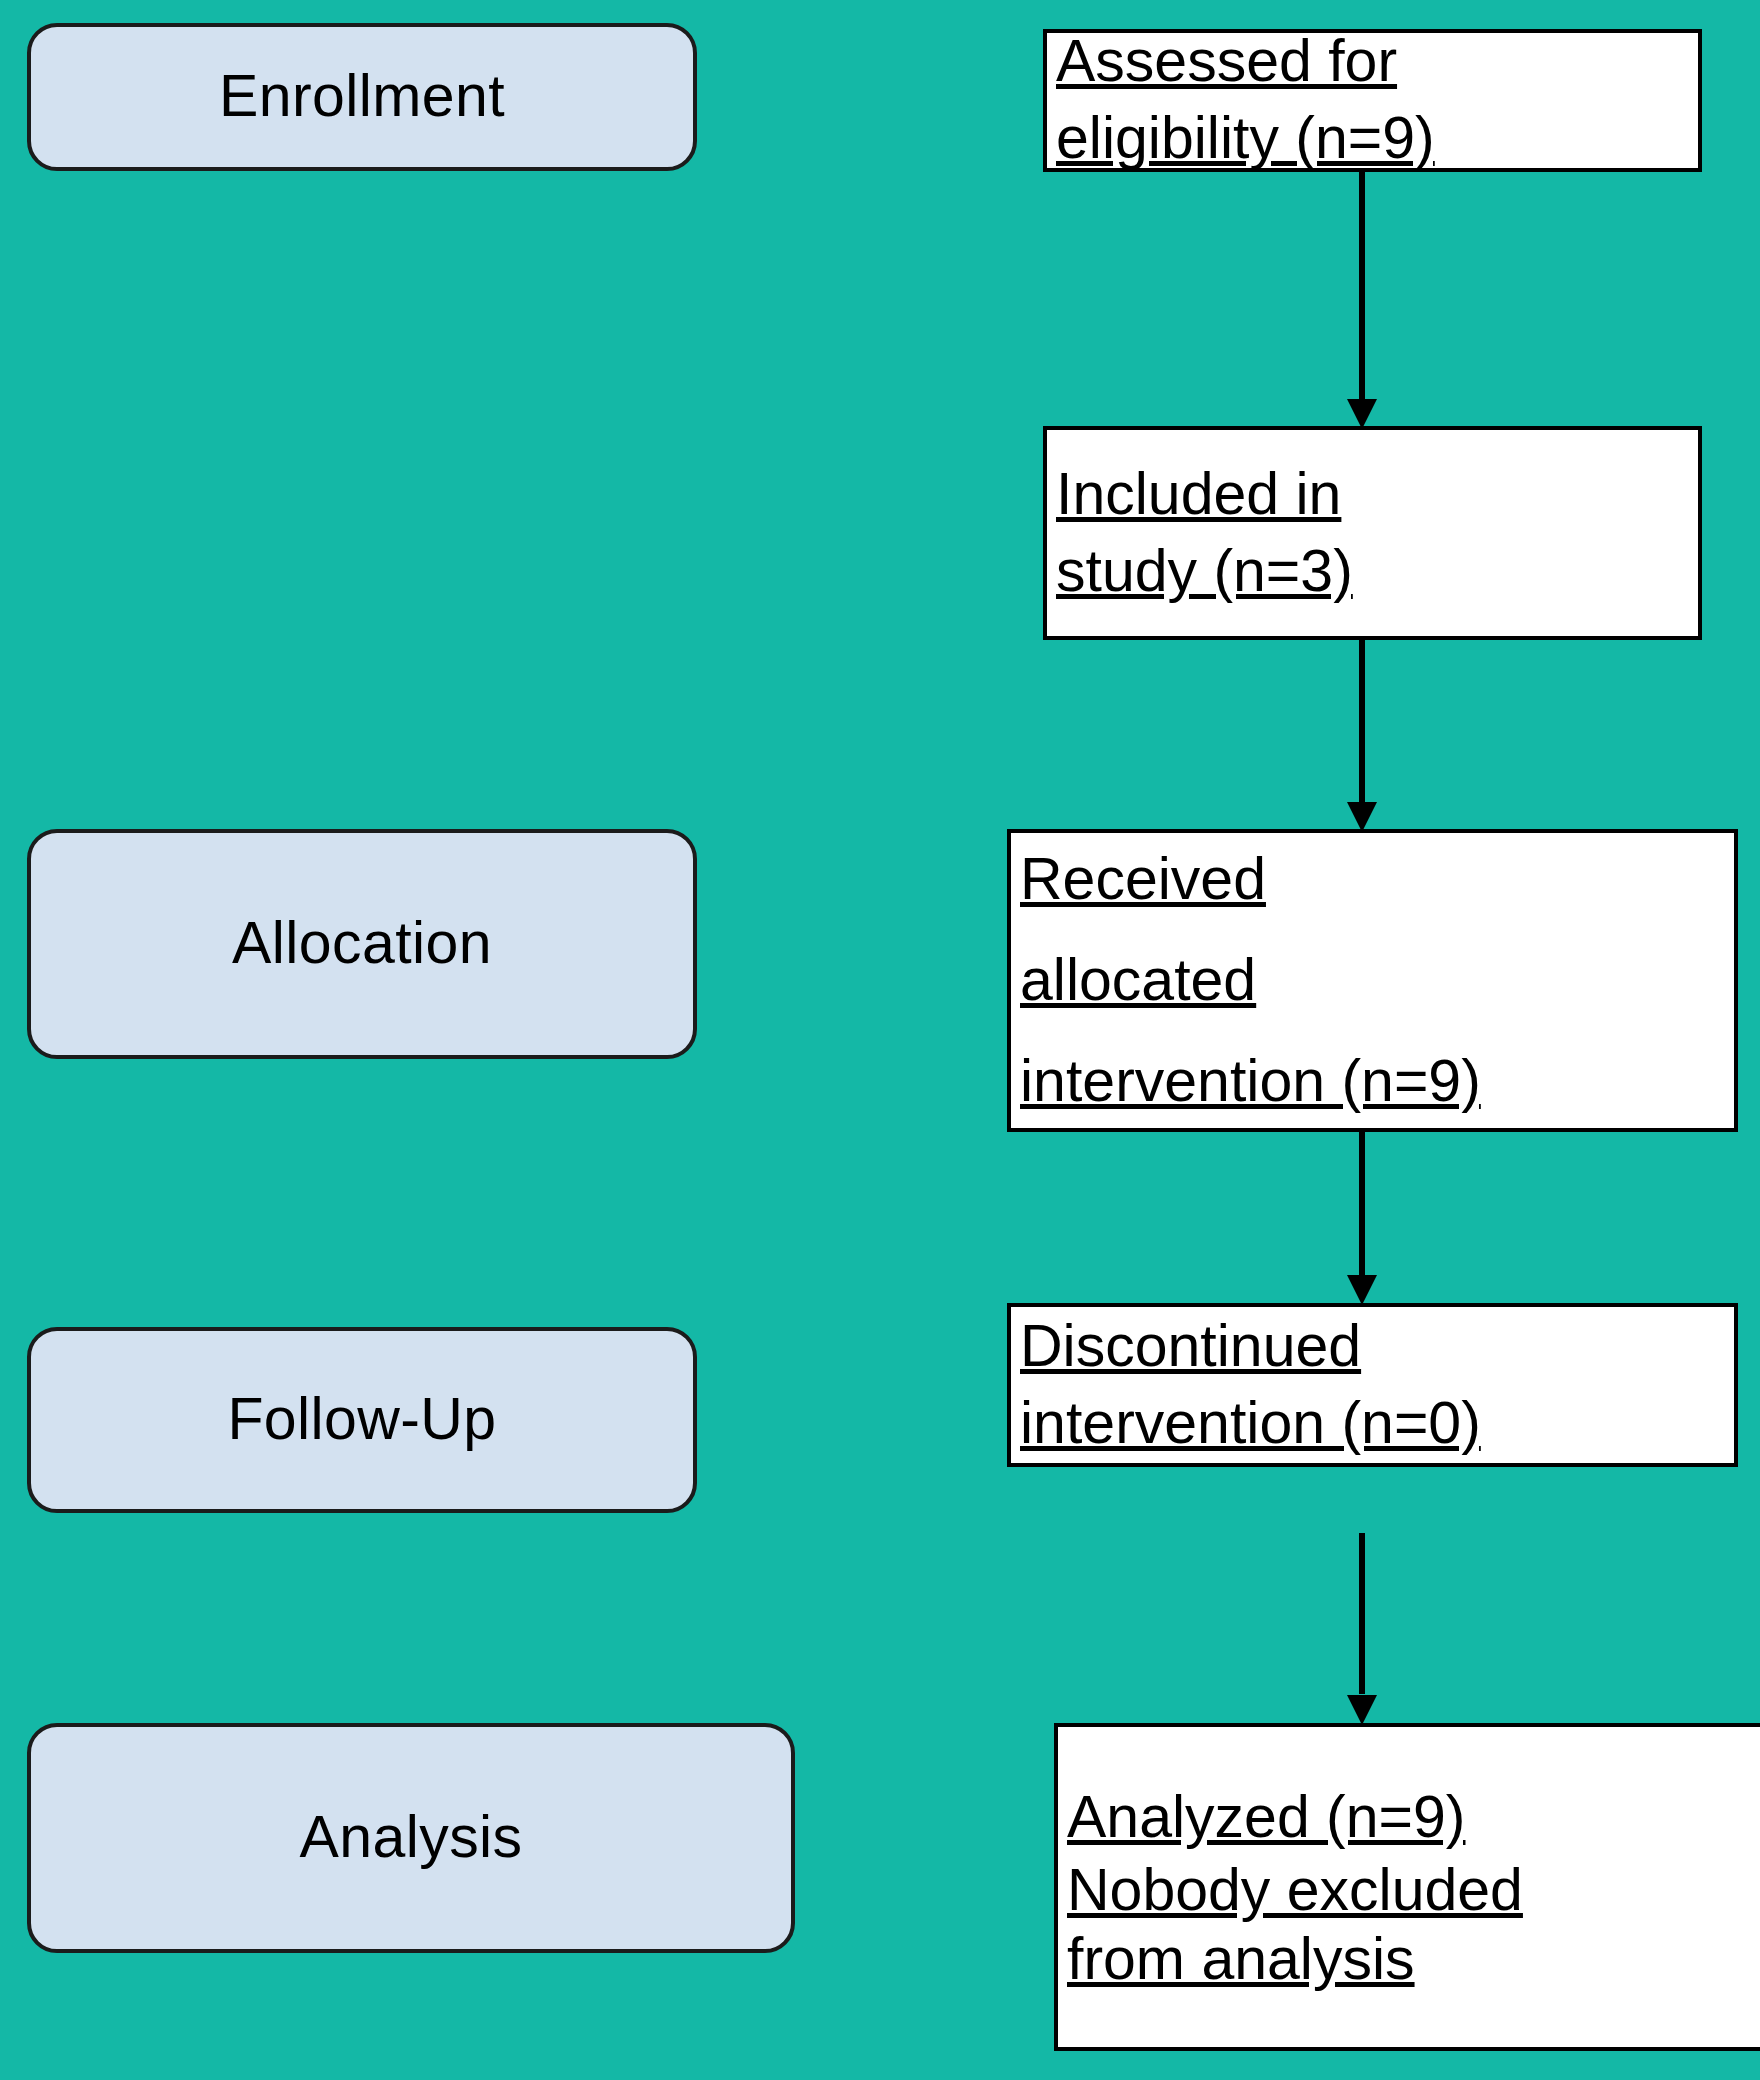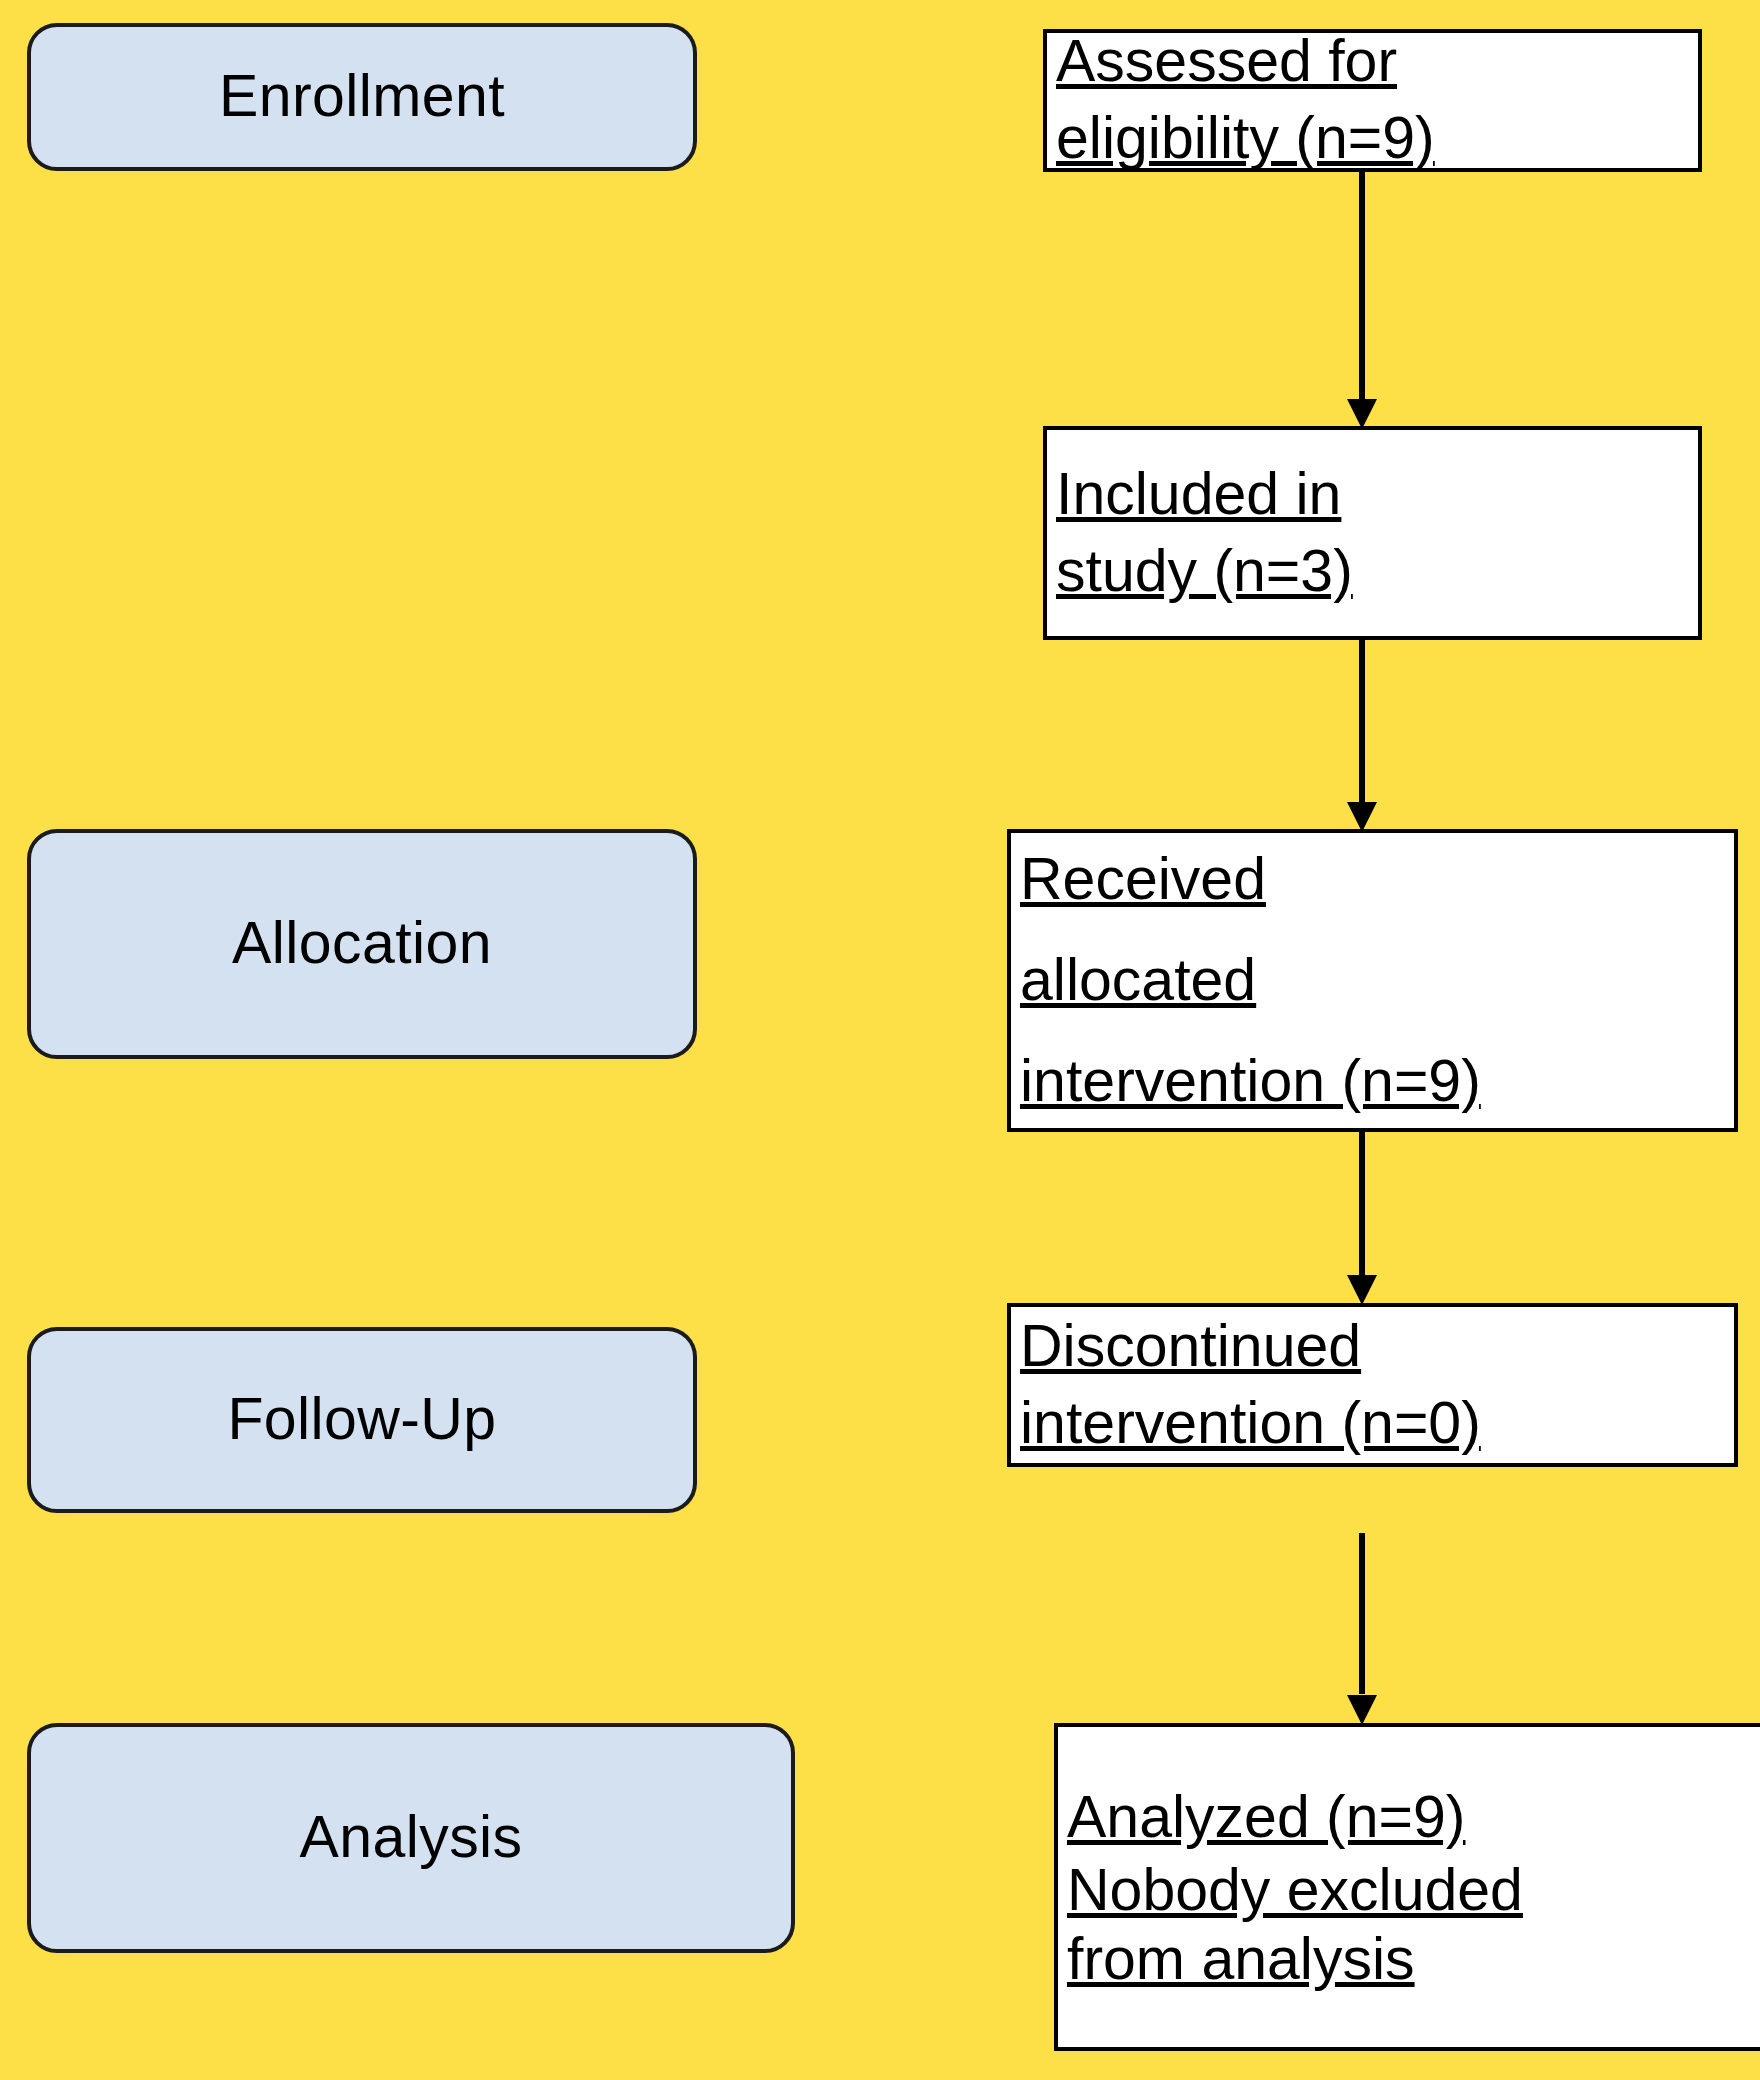--- a/index.html
+++ b/index.html
@@ -8,21 +8,21 @@
     padding: 0;
     background: #ffffff;
   }
   body {
     font-family: "Liberation Sans", sans-serif;
   }
   #canvas {
     position: relative;
     width: 1761px;
     height: 2081px;
-    background: #fde047;
+    background: #14b8a6;
     overflow: hidden;
   }
 
   
   .stage-box {
     position: absolute;
     box-sizing: border-box;
     background: #d3e1f0;
     border: 4.5px solid #1b1b1b;
     border-radius: 30px;

